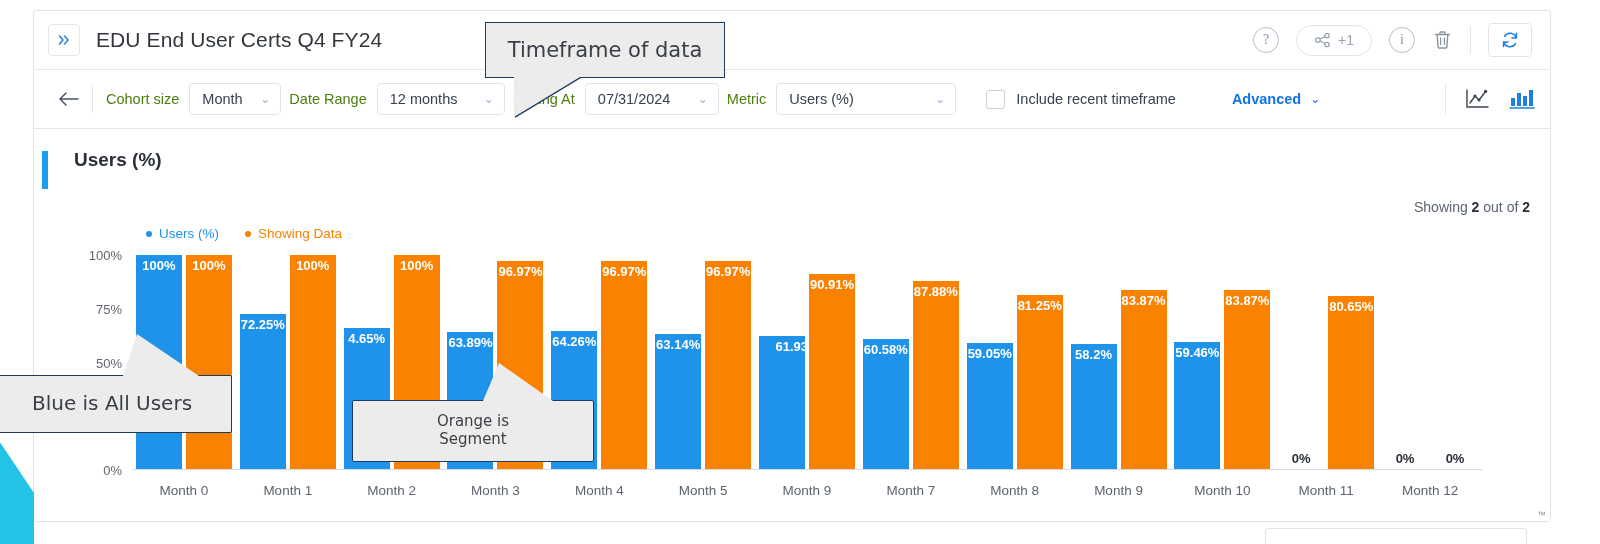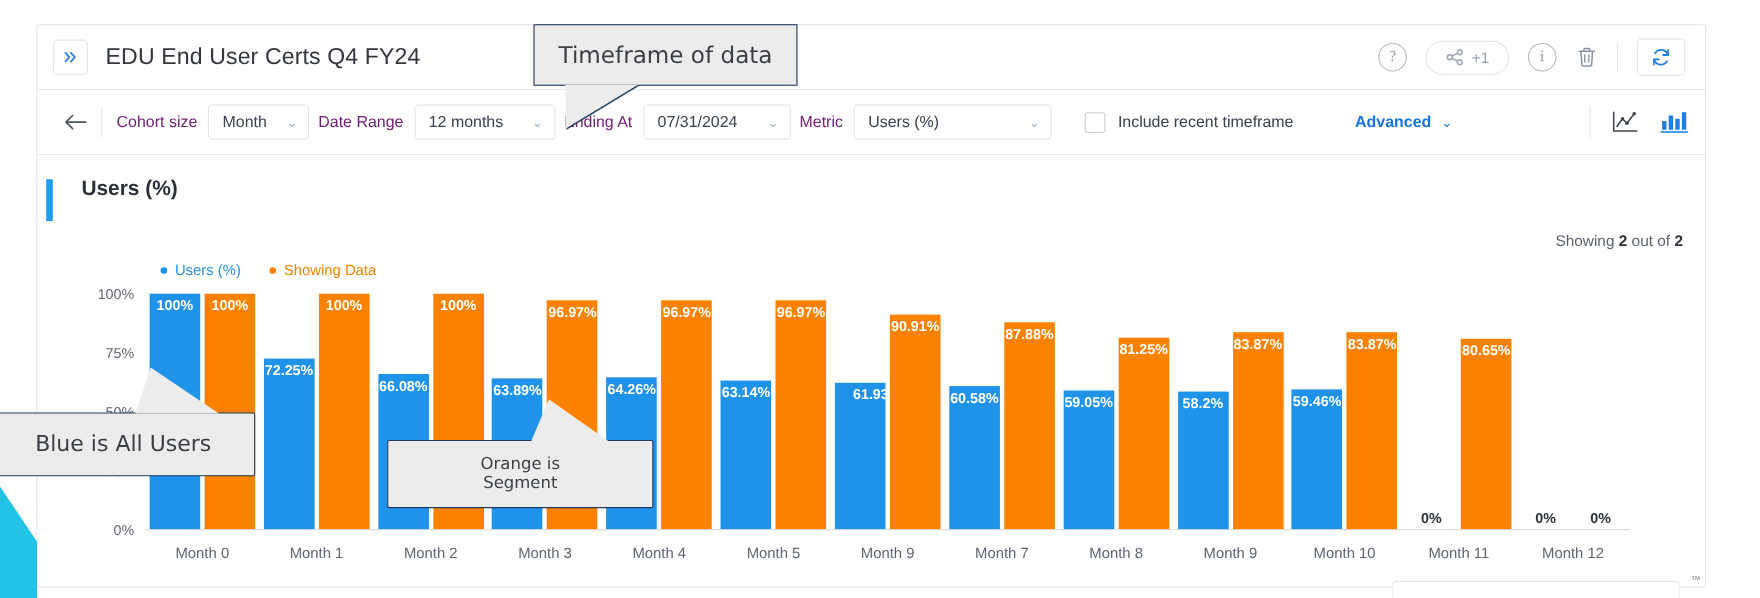--- a/index.html
+++ b/index.html
@@ -12,21 +12,21 @@
   }
   #root {
     position: relative;
     width: 1600px; height: 544px;
     background: #ffffff;
   }
 
   
   .app-card {
     position: absolute;
-    left: 33px; top: 22px;
+    left: 33px; top: 10px;
     width: 1518px; height: 512px;
     background: #fff;
     border: 1px solid #dfe3ea;
     border-radius: 3px;
     overflow: hidden;
   }
 
   
   .header {
     position: relative;
@@ -110,21 +110,21 @@
     color: #4a5463;
     font-size: 19px;
   }
   .tb-divider {
     width: 1px; height: 28px;
     background: #e1e5ec;
     margin: 0 13px 0 6px;
   }
   .tb-label {
     font-size: 14.5px;
-    color: #701a75;
+    color: #4d7c0f;
     white-space: nowrap;
   }
   .select {
     height: 32px;
     border: 1px solid #dfe4ec;
     border-radius: 4px;
     background: #fff;
     display: flex;
     align-items: center;
     padding: 0 10px 0 12px;
@@ -535,21 +535,21 @@
             <div class="group">
               <div class="bar blue" style="height: 72.25%;">
                 <span class="bar-label">72.25%</span>
               </div>
               <div class="bar orange" style="height: 100%;">
                 <span class="bar-label">100%</span>
               </div>
             </div>
             <div class="group">
               <div class="bar blue" style="height: 66.08%;">
-                <span class="bar-label">66.08%</span>
+                <span class="bar-label">4.65%</span>
               </div>
               <div class="bar orange" style="height: 100%;">
                 <span class="bar-label">100%</span>
               </div>
             </div>
             <div class="group">
               <div class="bar blue" style="height: 63.89%;">
                 <span class="bar-label">63.89%</span>
               </div>
               <div class="bar orange" style="height: 96.97%;">

